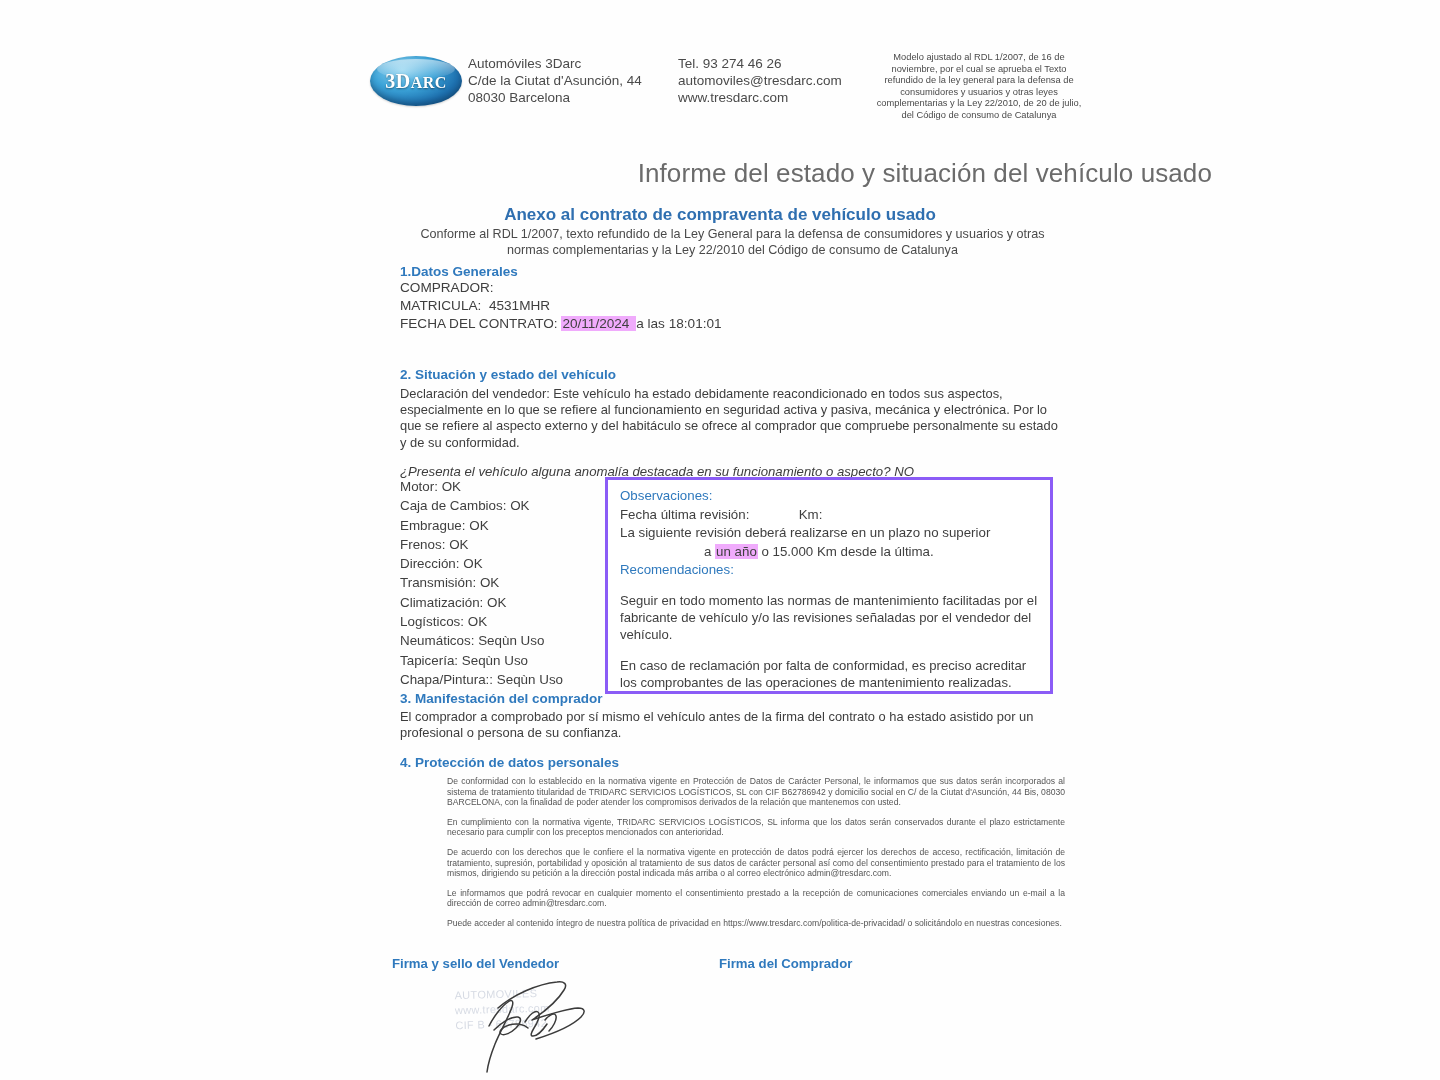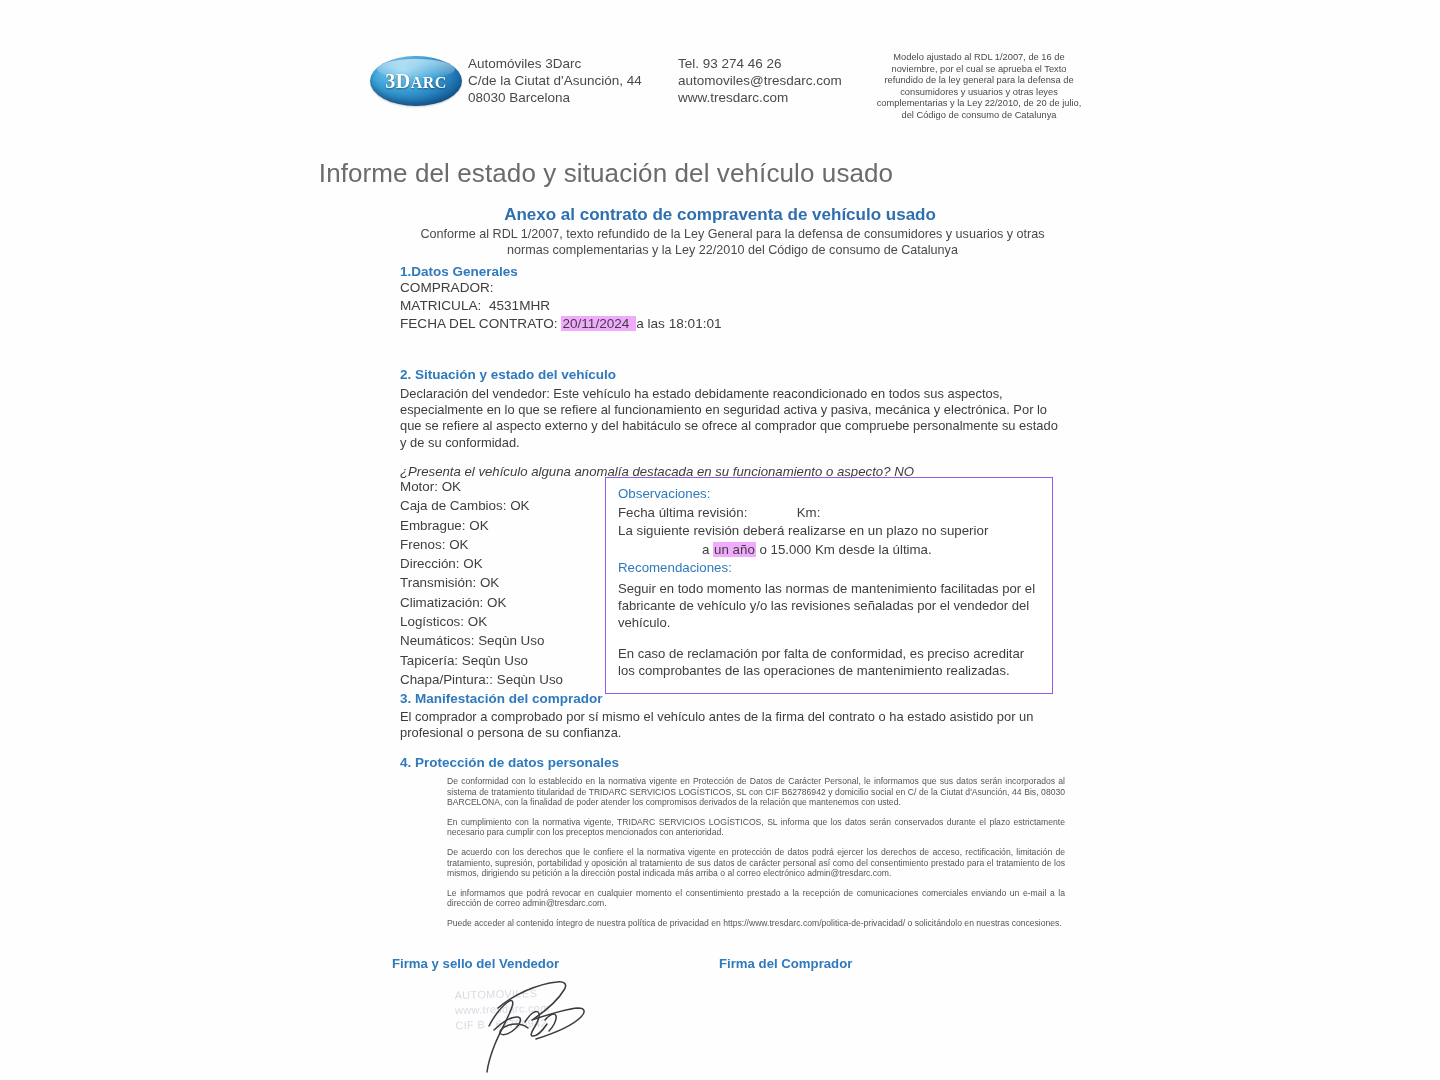--- a/index.html
+++ b/index.html
@@ -96,21 +96,21 @@
     color: #4a4a4a;
     text-align: center;
     padding-top: 0px;
   }
 
   
   .doc-title {
     position: absolute;
     left: 0; top: 158px;
     width: 1212px;
-    text-align: center;
+    text-align: right;
     font-size: 26px;
     color: #6b6b6b;
     font-weight: normal;
     letter-spacing: 0.1px;
   }
   .sub-title {
     position: absolute;
     left: 0; top: 205px;
     width: 1440px;
     text-align: center;
@@ -166,40 +166,40 @@
     white-space: nowrap;
   }
 
   
   .obs-box {
     position: absolute;
     left: 605px;
     top: 477px;
     width: 448px;
     height: 217px;
-    border: 1px solid #8b5cf6;
+    border: 3px solid #8b5cf6;
     box-sizing: border-box;
     padding: 7px 10px 6px 12px;
     background: #ffffff;
   }
   .obs-label {
     font-size: 13.3px;
     line-height: 18.6px;
     color: #2f79bd;
   }
   .obs-line {
     font-size: 13.3px;
     line-height: 18.6px;
     color: #3f3f3f;
   }
   .obs-para {
     font-size: 13.1px;
     line-height: 17.2px;
     color: #3f3f3f;
-    margin-top: 2px;
+    margin-top: 12px;
   }
   .obs-para.gap { margin-top: 13px; }
   .obs-indent { padding-left: 84px; }
 
   .s3 { position: absolute; left: 400px; top: 691px; width: 660px; }
   .s3 .body-text { margin-top: 3px; }
 
   .s4 { position: absolute; left: 400px; top: 755px; width: 665px; }
   .fine {
     font-size: 8.6px;

